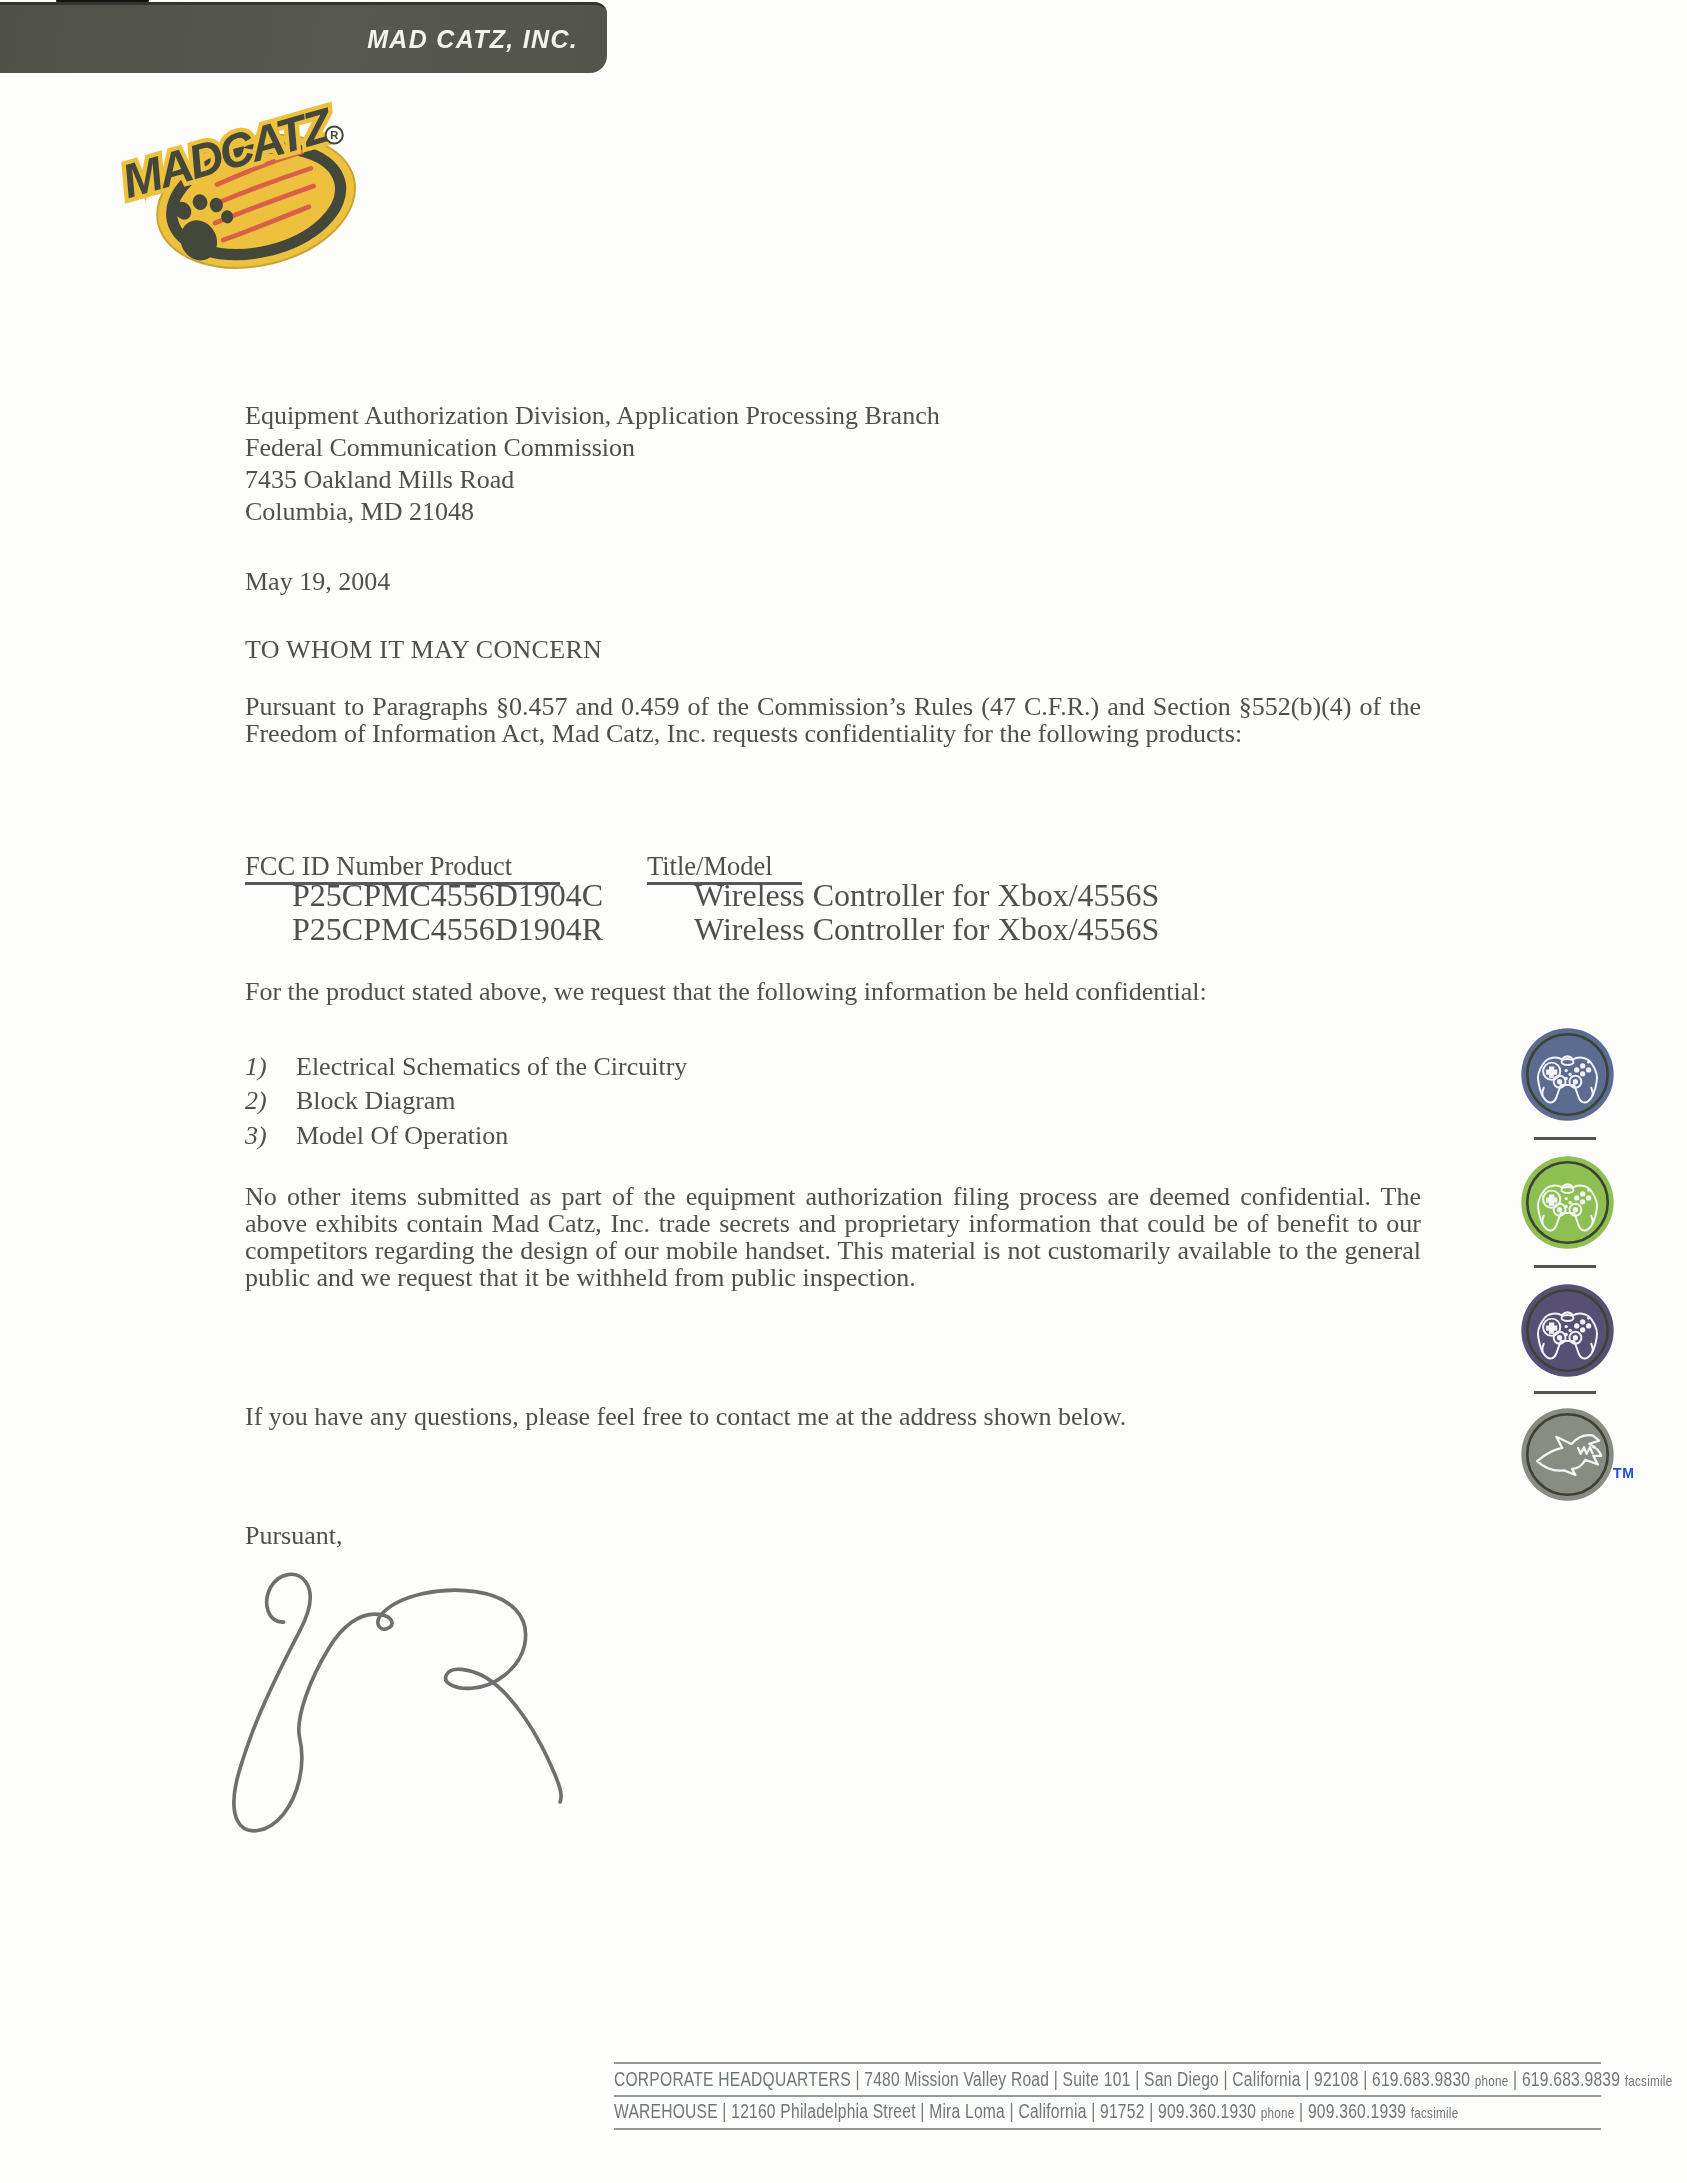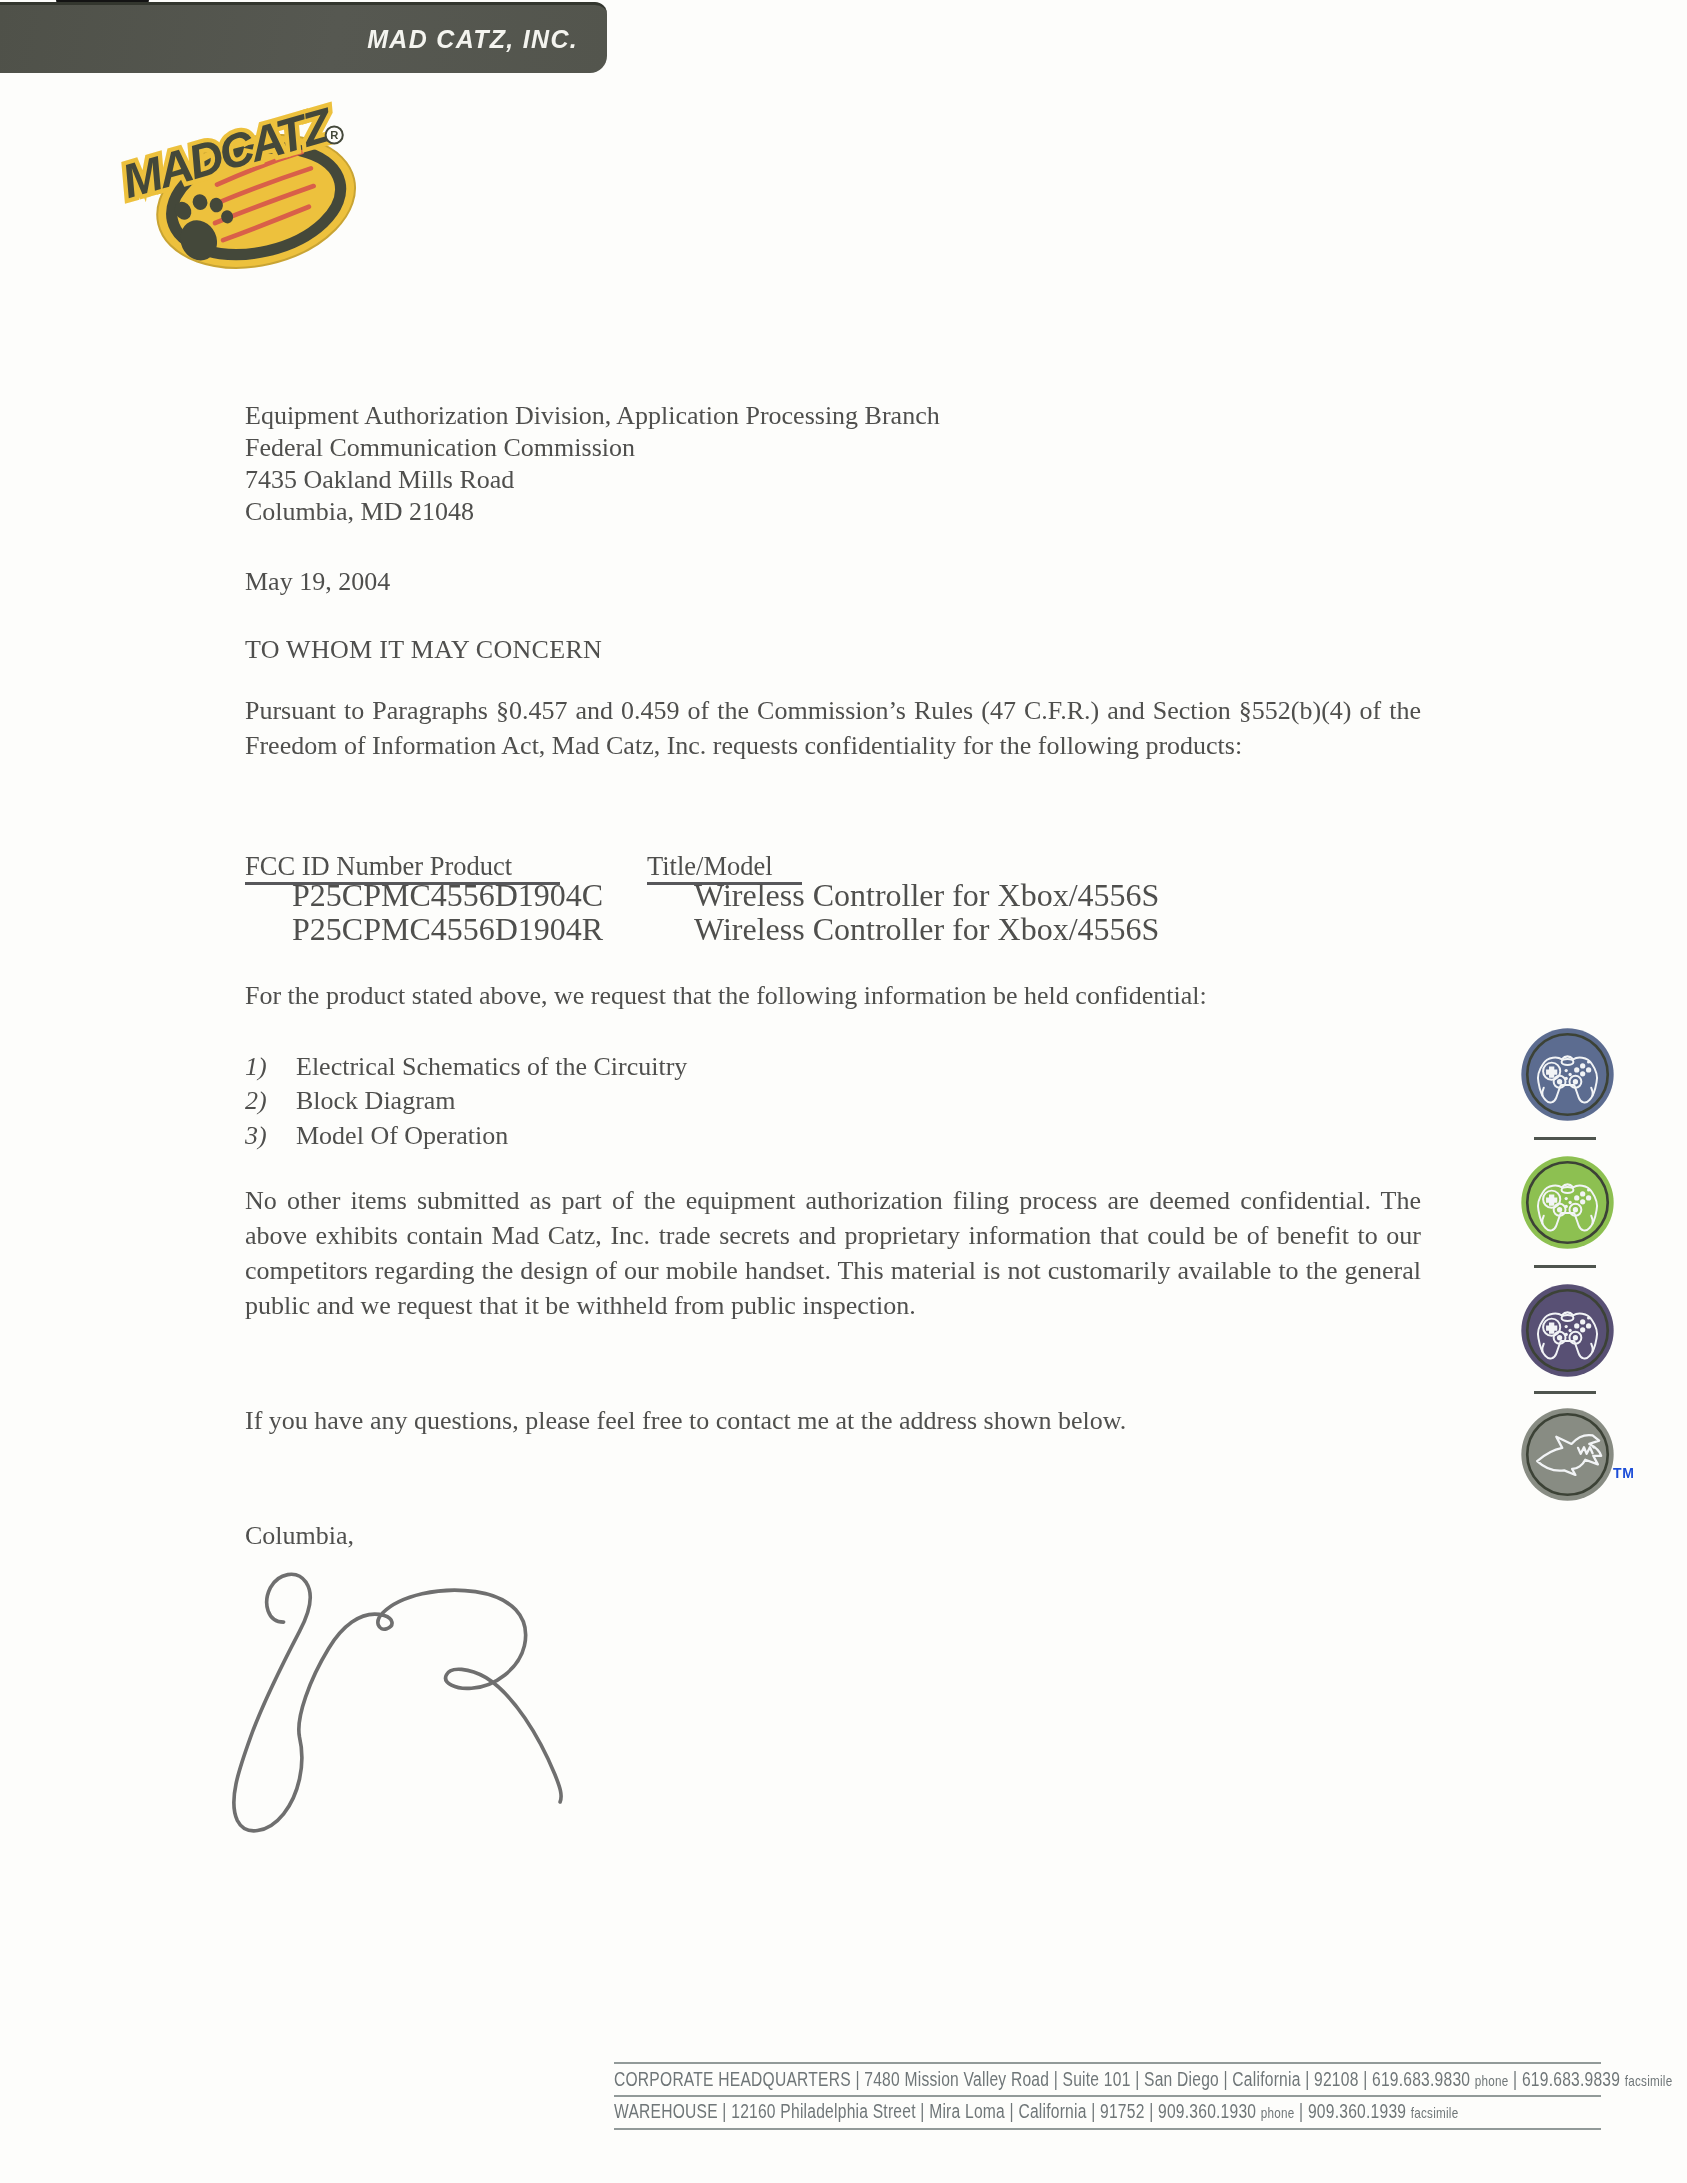--- a/index.html
+++ b/index.html
@@ -33,21 +33,21 @@
     padding-right:29px;
     transform:scaleY(1.05);
   }
   
   .serif-line{font-size:26px;line-height:32px;white-space:nowrap;}
   .addr{left:245px;top:400px;}
   .date-line{left:245px;top:566px;}
   .salutation{left:245px;top:634px;letter-spacing:0.3px;}
   .para{
     left:245px;width:1176px;
-    font-size:26px;line-height:35px;
+    font-size:26px;line-height:27px;
     text-align:justify;
   }
   .para.single{text-align:left;white-space:nowrap;width:auto;}
   .p1{top:693px;}
   .p3{top:1183px;}
   .p2{top:978px;}
   .p4{top:1403px;}
   .closing{left:245px;top:1520px;font-size:26px;}
   
   .tbl-head{top:844px;font-size:26.5px;line-height:30px;margin-top:7px;}
@@ -202,21 +202,21 @@
     <div class="abs list-row li3">
       <span class="list-num">3)</span>
       <span class="list-text">Model Of Operation</span>
     </div>
   </div>
 
   <div class="abs para p3">No other items submitted as part of the equipment authorization filing process are deemed confidential. The above exhibits contain Mad Catz, Inc. trade secrets and proprietary information that could be of benefit to our competitors regarding the design of our mobile handset. This material is not customarily available to the general public and we request that it be withheld from public inspection.</div>
 
   <div class="abs para single p4">If you have any questions, please feel free to contact me at the address shown below.</div>
 
-  <div class="abs serif-line closing">Columbia,</div>
+  <div class="abs serif-line closing">Pursuant,</div>
 
   <svg class="abs" style="left:212px;top:1548px;" width="384" height="291" viewBox="320 2340 580 440">
     <path fill="none" stroke="#6f6f6f" stroke-width="5.5" stroke-linecap="round" d="M428 2452
          C404 2452 396 2424 408 2400
          C420 2378 448 2372 462 2392
          C474 2410 468 2436 452 2466
          C428 2512 398 2570 378 2626
          C360 2676 344 2722 358 2752
          C370 2776 404 2772 428 2742
          C450 2714 462 2668 452 2626

